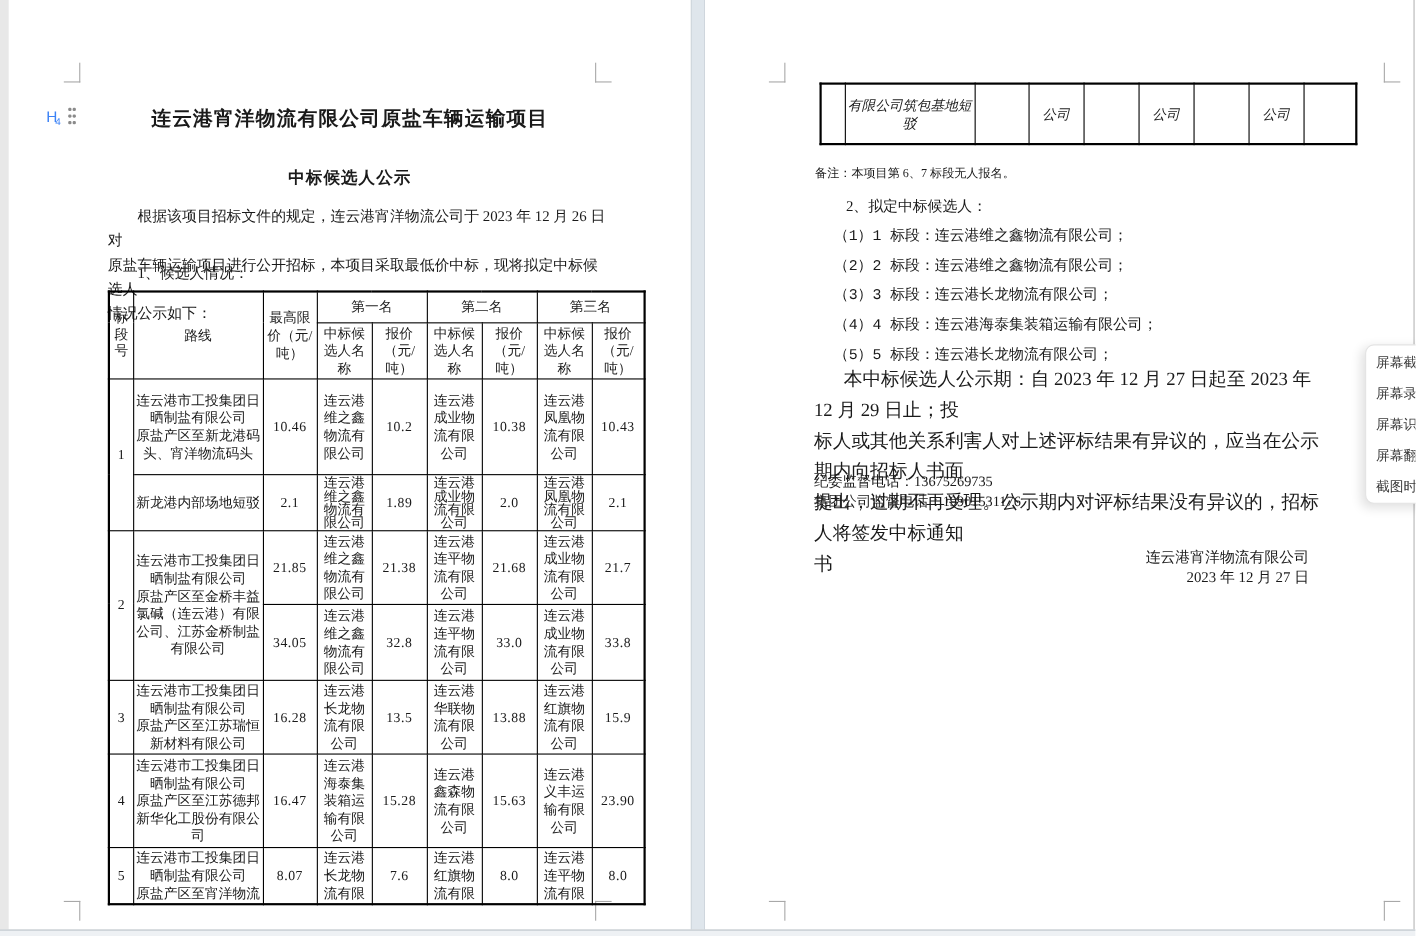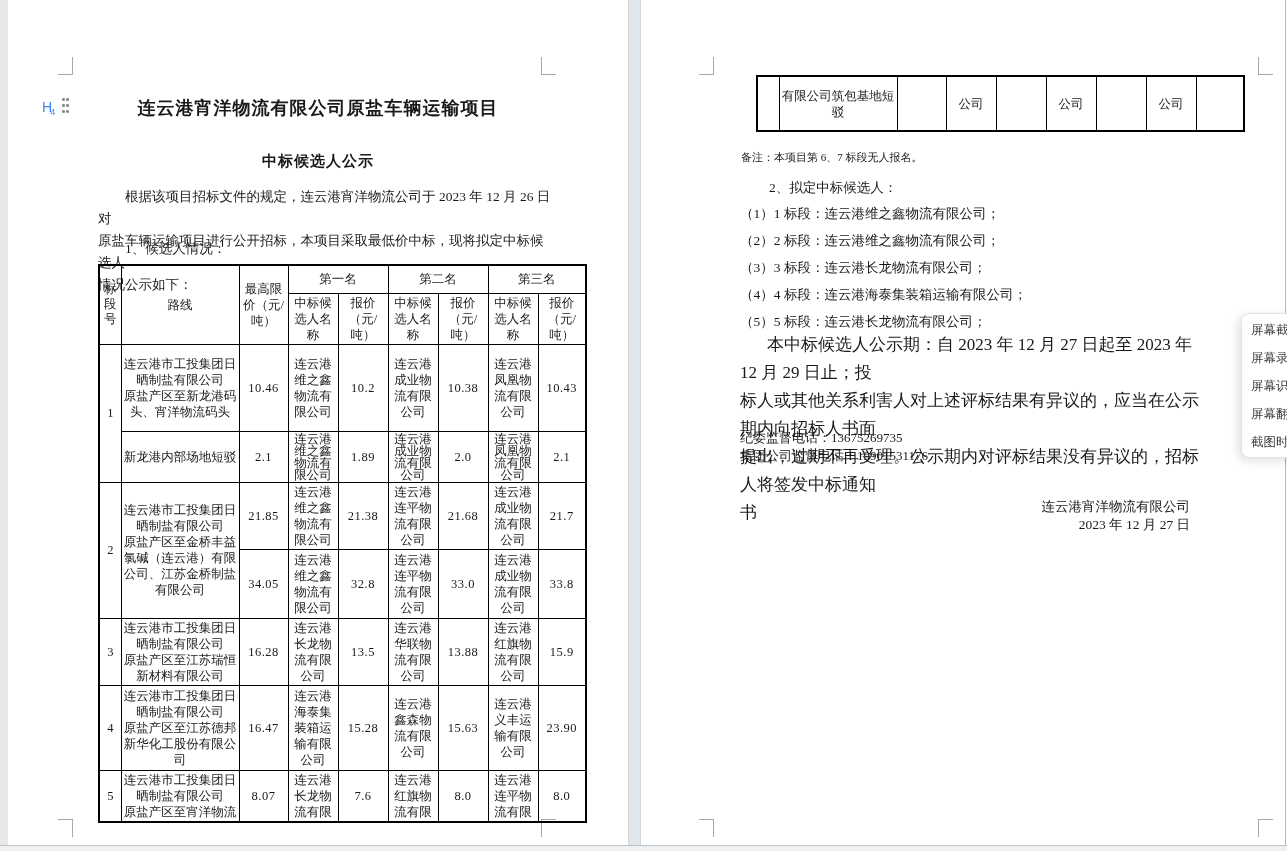--- a/index.html
+++ b/index.html
@@ -39,26 +39,26 @@
                   font-size:15px; font-weight:bold; letter-spacing:1px; }
   .intro { position:absolute; left:90px; width:458px; top:186px; font-size:13.5px; line-height:22px;
            white-space:pre-line; text-indent:27px; }
   .section1 { position:absolute; left:117px; top:240px; font-size:13.5px; }
 
   table.bid { border-collapse:collapse; table-layout:fixed; border:2px solid #000; }
   table.bid td, table.bid th { border:1px solid #000; font-weight:normal; text-align:center;
         vertical-align:middle; font-size:12.5px; line-height:16px; padding:1px; white-space:pre-line; overflow:hidden; }
   .t-main { position:absolute; left:90px; top:264px; width:487px; }
   .num { font-size:13px; letter-spacing:0.5px; }
-  .t-cont { position:absolute; left:115px; top:75px; width:487px; }
+  .t-cont { position:absolute; left:104px; top:75px; width:487px;font-style:italic; }
   .t-cont td { vertical-align:top; padding-top:3px; }
 
   .note { position:absolute; left:100px; top:150px; font-size:11px; }
   .section2 { position:absolute; left:128px; top:179px; font-size:13.5px; }
-  .bid-item { position:absolute; left:99px; font-size:13.5px; }
+  .bid-item { position:absolute; left:117px; font-size:13.5px;font-family:Liberation Mono, monospace; }
   .para2 { position:absolute; left:99px; width:472px; top:331px; font-size:17px; line-height:28px;
            white-space:pre-line; text-indent:27px; }
   .phone { position:absolute; left:99px; font-size:13px; line-height:18px; }
   .sig { position:absolute; right:95px; text-align:left; font-size:13.5px; }
 
   
   .ctx-menu { position:absolute; left:1241px; top:313px; width:70px; height:145px; background:#ffffff;
               border:1px solid #e3e3e3; border-radius:8px 0 0 8px;
               box-shadow:-3px 3px 10px rgba(0,0,0,0.12); padding:3px 0; z-index:5;
               font-family:"Liberation Sans","DejaVu Sans",sans-serif; }

